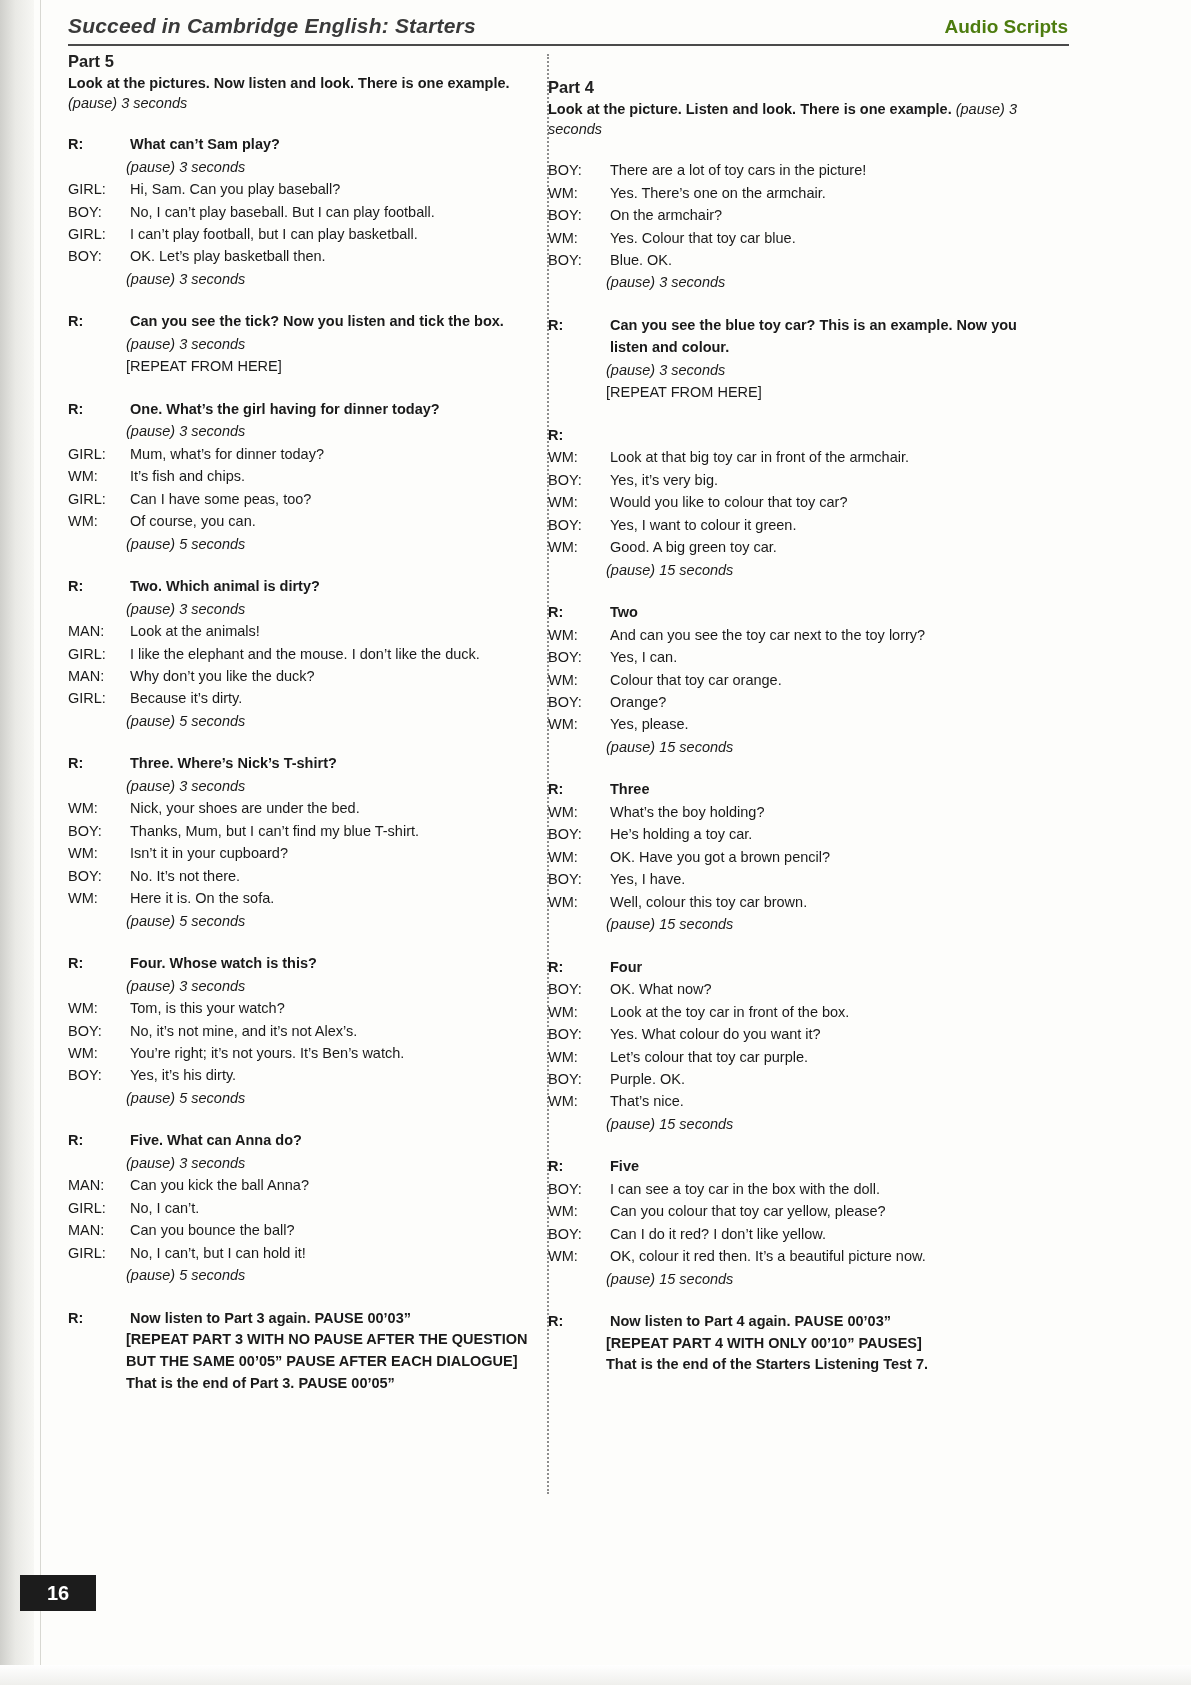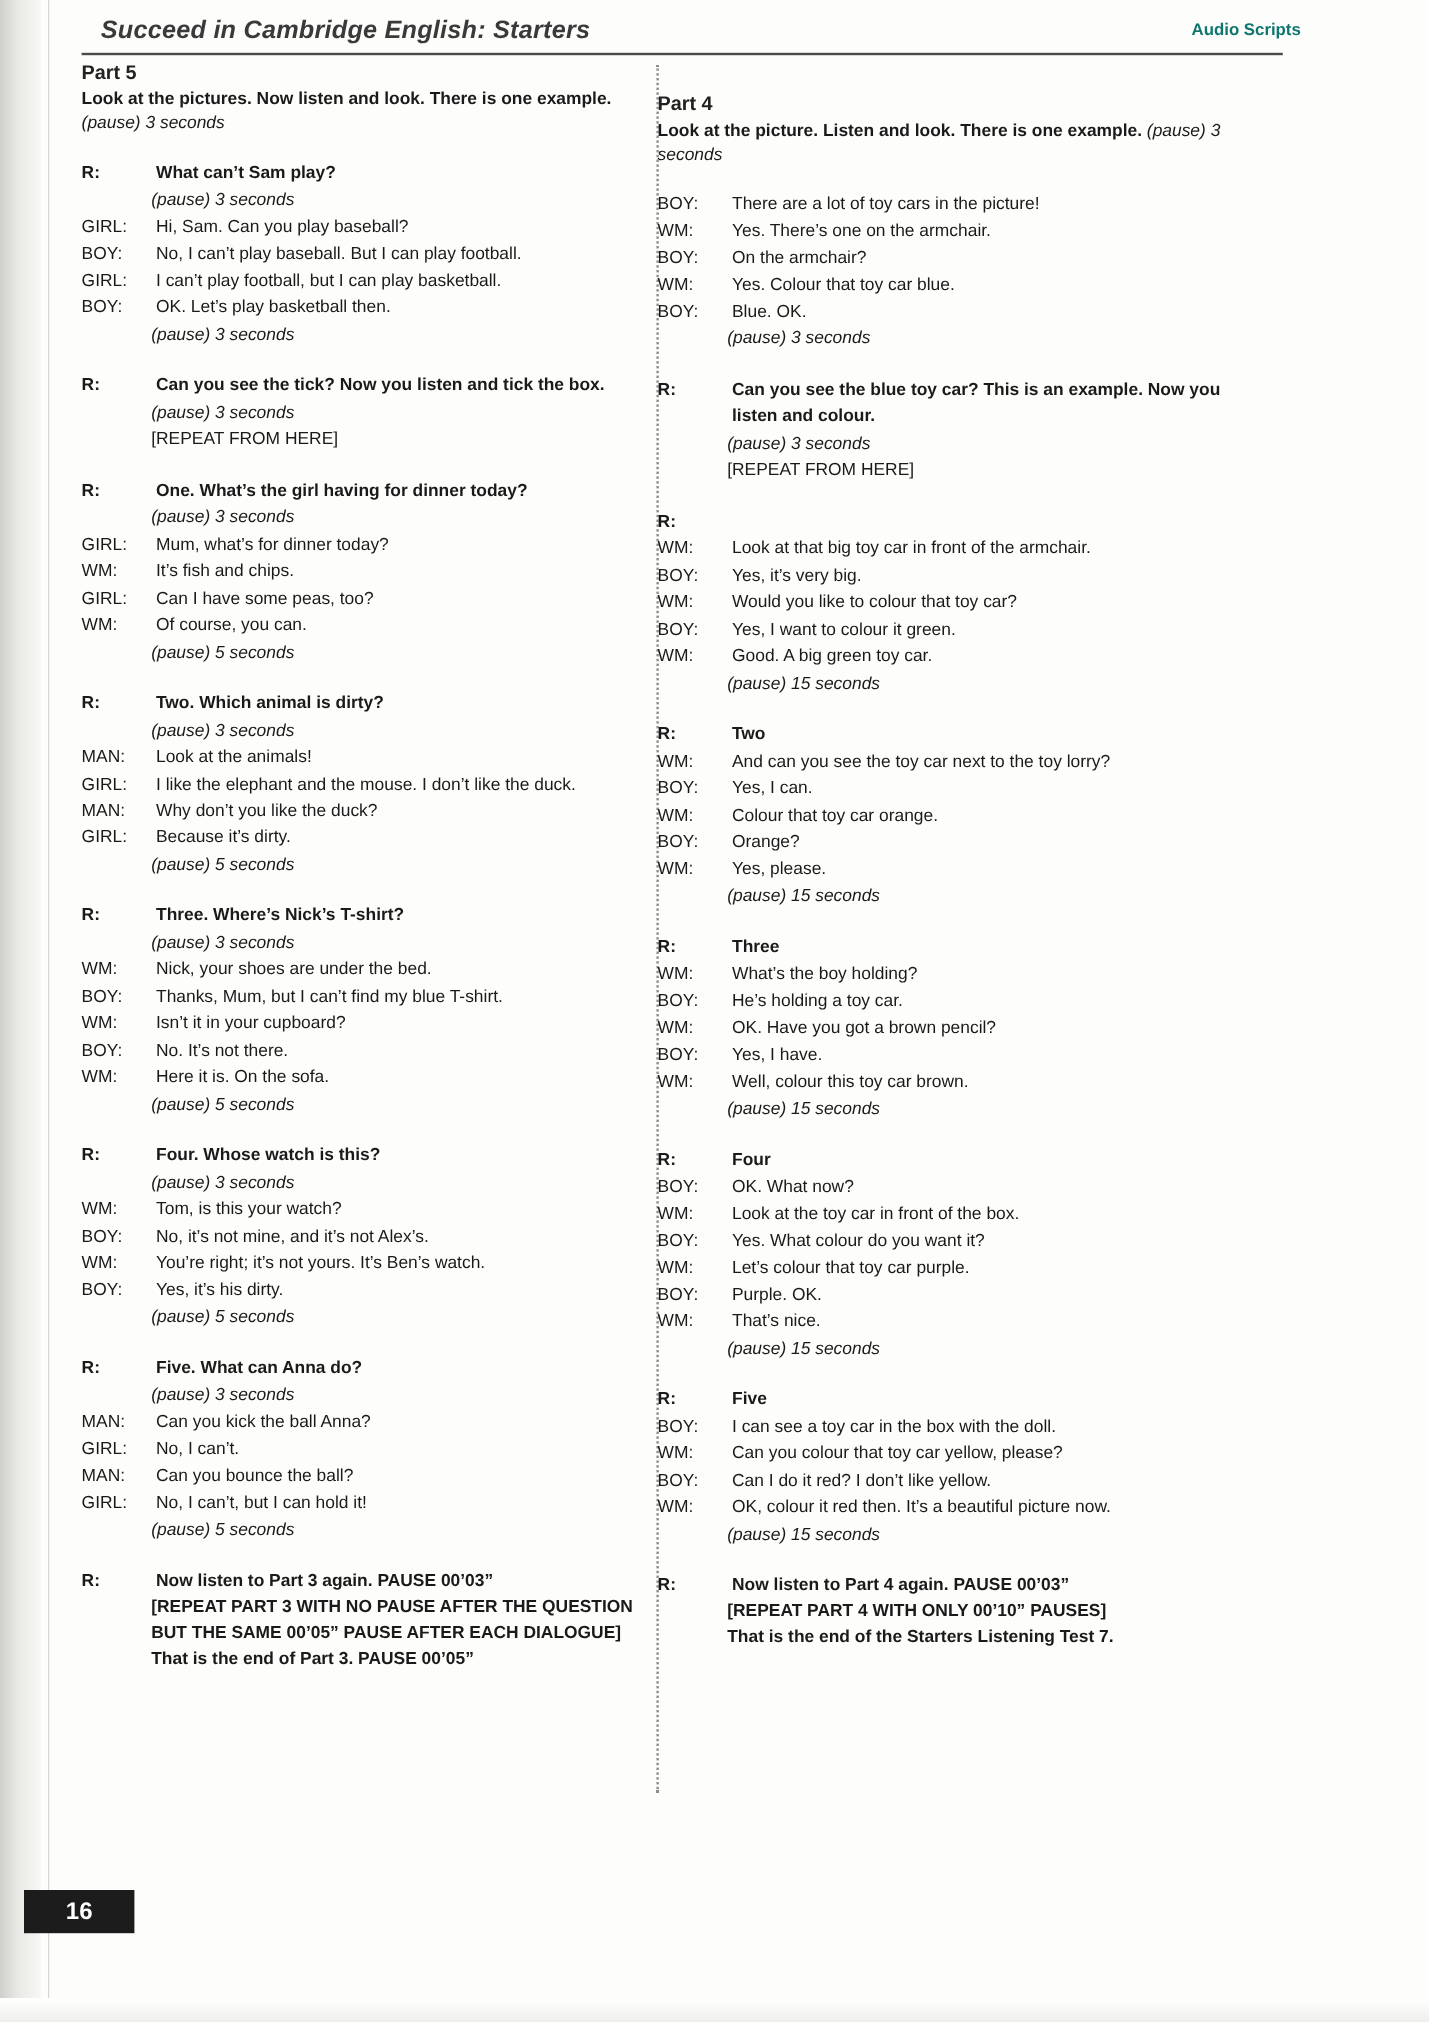--- a/index.html
+++ b/index.html
@@ -27,41 +27,41 @@
     background: linear-gradient(to right, #cfcfcb 0%, #e9e9e5 45%, #f7f7f4 100%);
   }
   .binding-line {
     position: absolute;
     left: 40px; top: 0;
     width: 1px; height: 100%;
     background: #d8d8d2;
   }
   .header {
     position: absolute;
-    left: 84px;
+    left: 68px;
     top: 14px;
     width: 1000px;
     height: 34px;
   }
   .header-title {
     position: absolute;
     left: 0; top: 0;
     font-size: 21px;
     font-weight: bold;
     font-style: italic;
     color: #3a3a3a;
     letter-spacing: 0.2px;
     white-space: nowrap;
   }
   .header-right {
     position: absolute;
     right: 0; top: 2px;
-    font-size: 14px;
-    font-weight: bold;
-    color: #0f766e;
+    font-size: 19px;
+    font-weight: bold;
+    color: #4d7c0f;
     white-space: nowrap;
   }
   .header-rule {
     position: absolute;
     left: 68px;
     top: 44px;
     width: 1001px;
     height: 2px;
     background: #4a4a4a;
   }
@@ -146,21 +146,21 @@
     font-size: 14.5px;
     font-weight: bold;
     line-height: 1.5;
   }
   
   .col-right .spk { min-width: 58px; }
   .page-number {
     position: absolute;
     left: 20px;
     bottom: 74px;
-    width: 92px;
+    width: 76px;
     height: 36px;
     background: #1c1c1c;
     color: #ffffff;
     font-size: 20px;
     font-weight: bold;
     display: flex;
     align-items: center;
     justify-content: center;
   }
   .footer-shadow {

